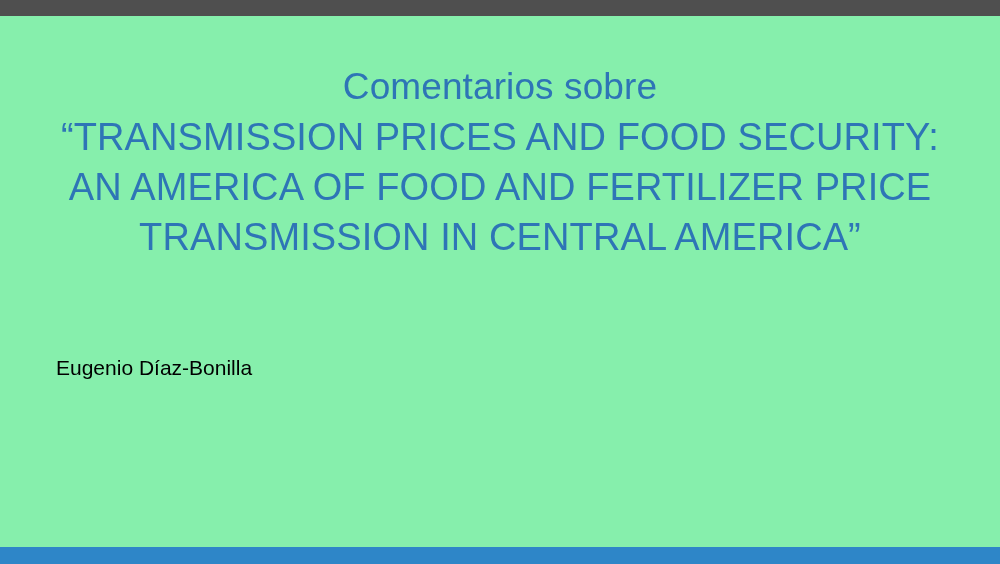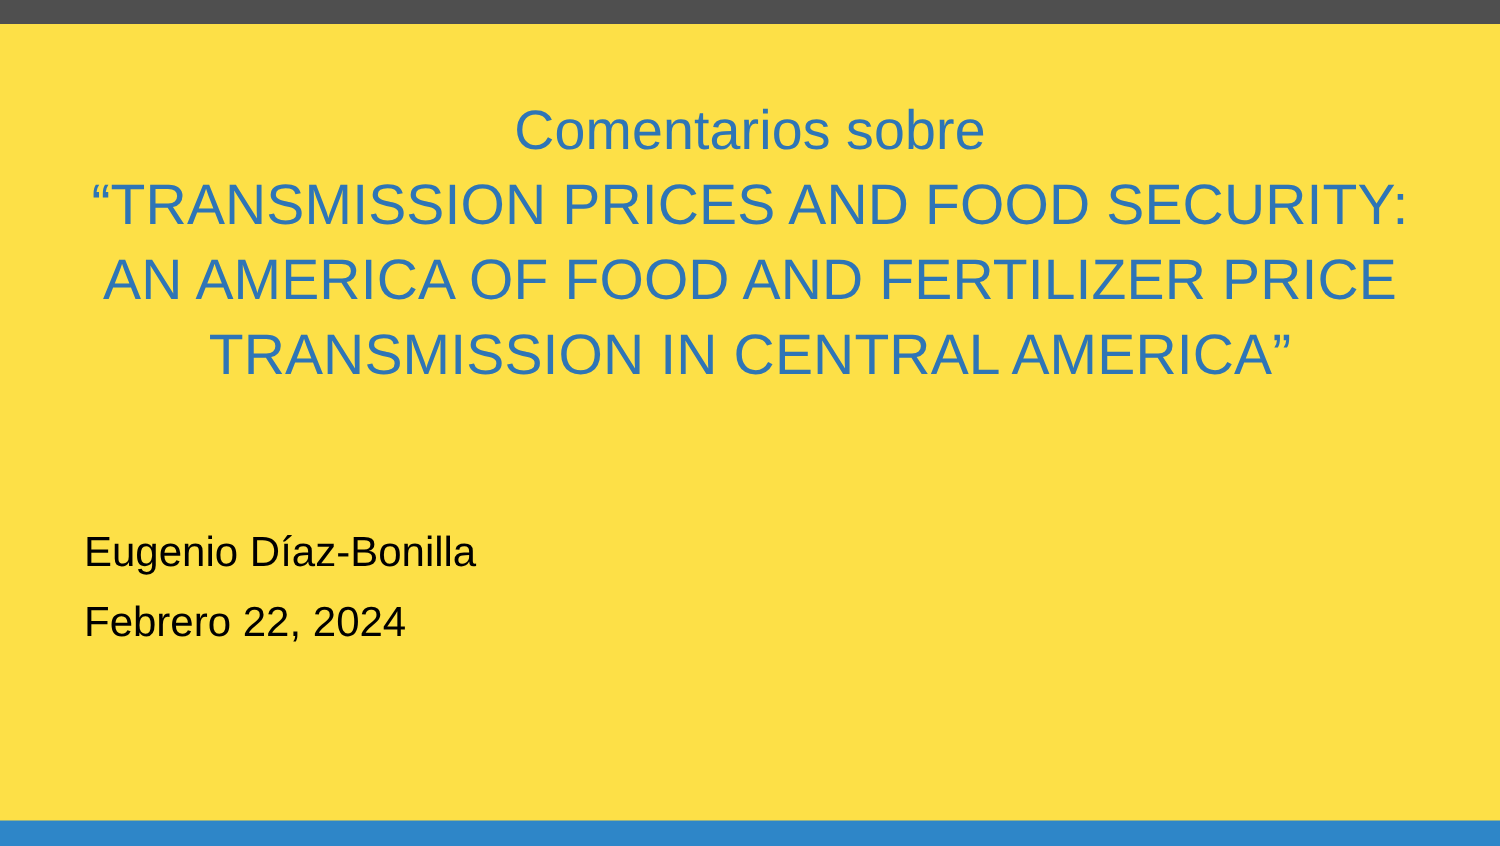--- a/index.html
+++ b/index.html
@@ -10,21 +10,21 @@
     width: 1000px;
     height: 564px;
     background: #ffffff;
     font-family: "Liberation Sans", sans-serif;
     overflow: hidden;
   }
   .slide {
     position: relative;
     width: 1000px;
     height: 564px;
-    background: #fde047;
+    background: #86efac;
     box-sizing: border-box;
     overflow: hidden;
   }
 
   
   .top-bar {
     position: absolute;
     left: 0;
     top: 0;
     width: 1000px;
@@ -65,21 +65,21 @@
   .body-block {
     position: absolute;
     left: 56px;
     top: 345px;
     width: 880px;
     color: #000000;
   }
   .body-line {
     display: block;
     position: relative;
-    font-size: 28px;
+    font-size: 21px;
     line-height: 46.5px;
     color: #000000;
     white-space: nowrap;
   }
   .misspelled {
     position: relative;
     display: inline-block;
   }
   .misspelled::after {
     content: "";
@@ -108,18 +108,17 @@
     <span class="title-line">“TRANSMISSION PRICES AND FOOD SECURITY:</span>
     <span class="title-line">AN AMERICA OF FOOD AND FERTILIZER PRICE</span>
     <span class="title-line">TRANSMISSION IN CENTRAL AMERICA”</span>
   </div>
 
   <div class="body-block">
     <span class="body-line">Eugenio Díaz-Bonilla</span>
 
 
 
-    <span class="body-line">Febrero 22, 2024</span>
   </div>
 
   <div class="bottom-bar"></div>
 
 </div>
 
 </body></html>

